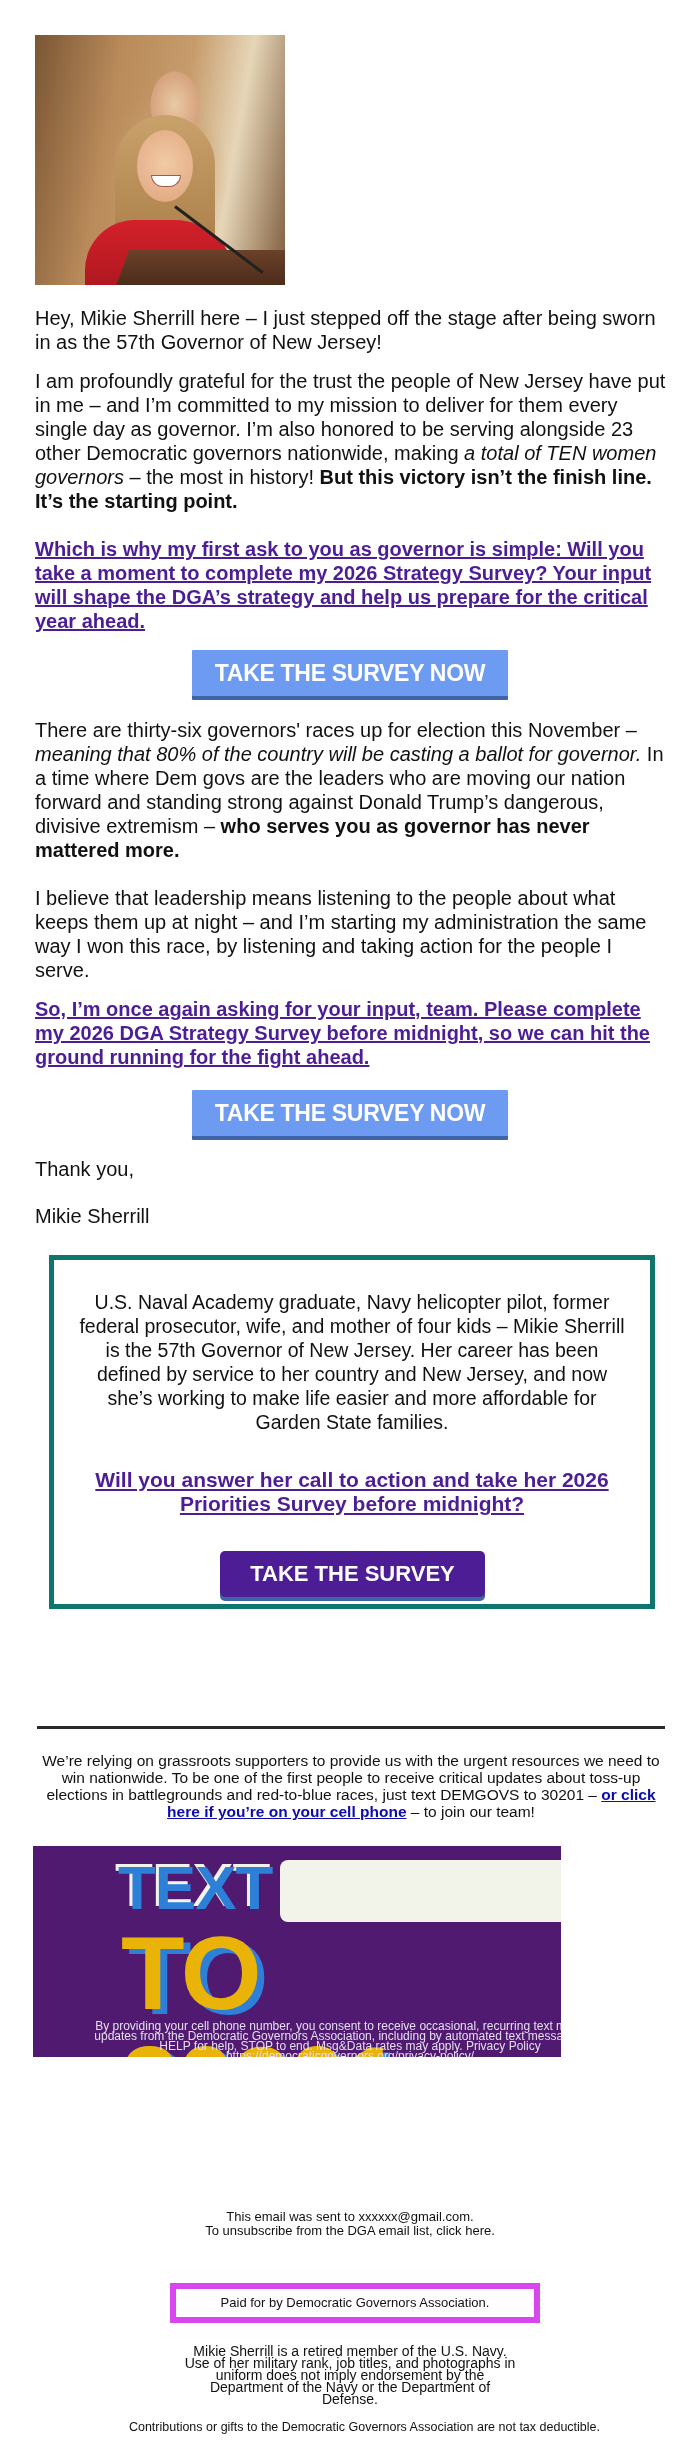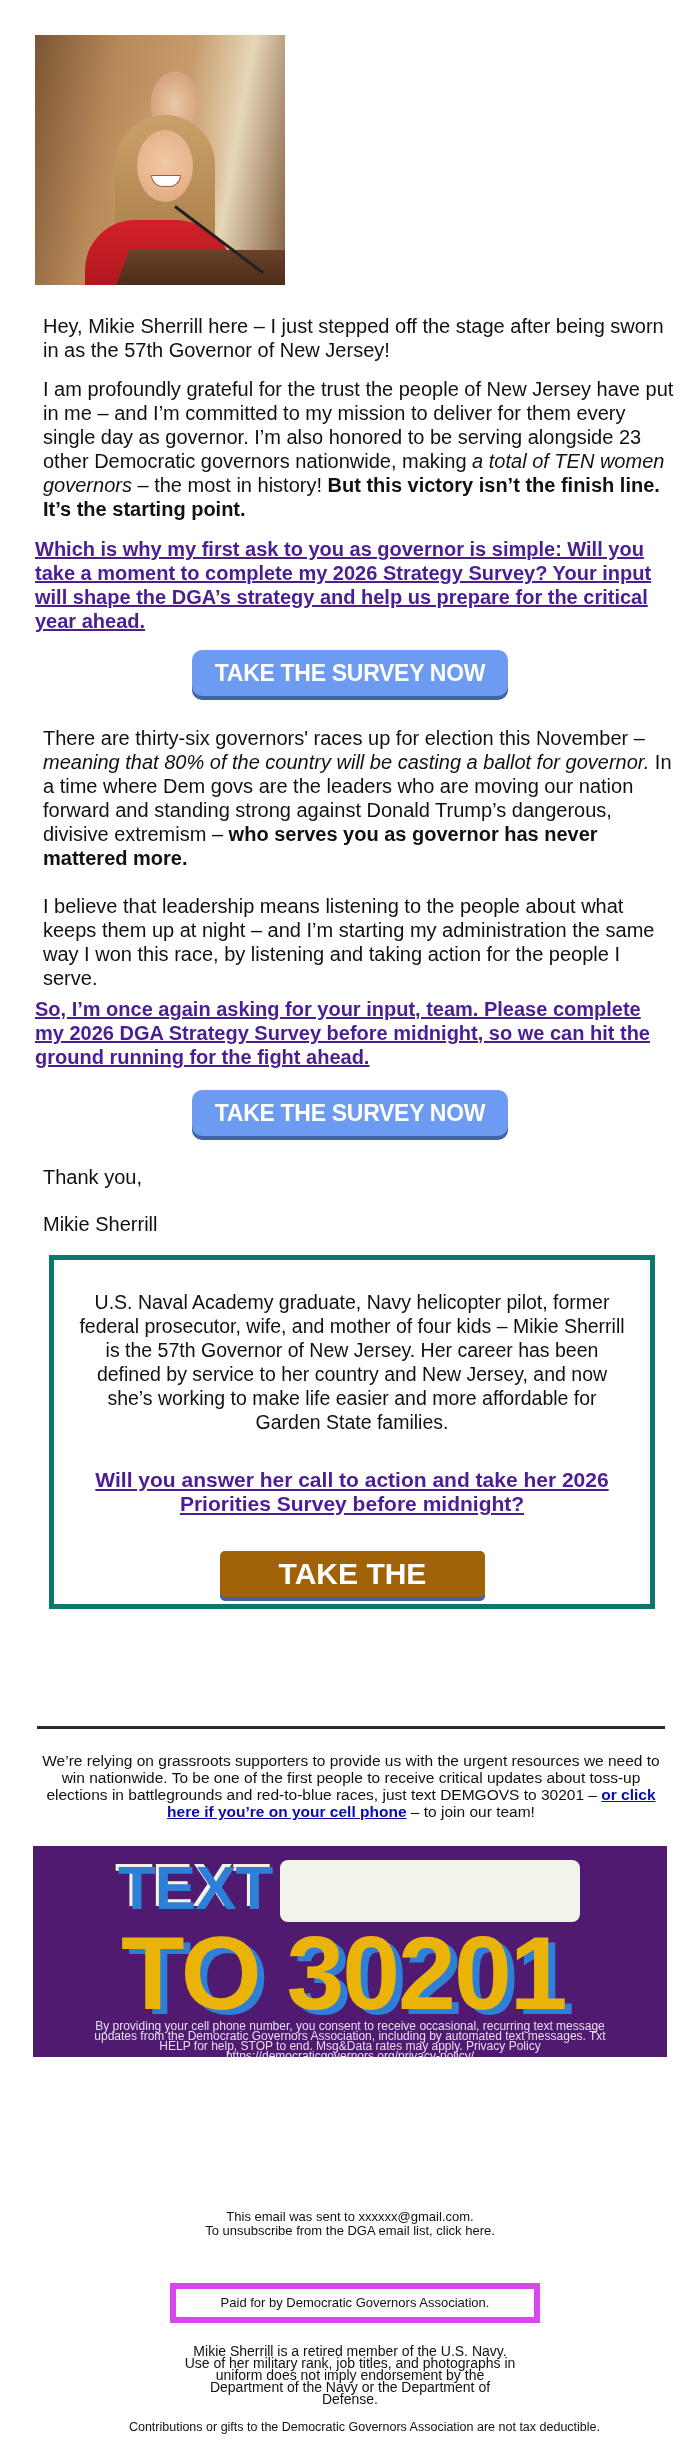--- a/index.html
+++ b/index.html
@@ -13,40 +13,40 @@
   .photo .hair { position:absolute; left:80px; top:80px; width:100px; height:150px; border-radius:50px 50px 20px 20px;
                  background:linear-gradient(180deg,#c9a16a,#a77b46); }
   .photo .face { position:absolute; left:102px; top:95px; width:56px; height:72px; border-radius:50%;
                  background:radial-gradient(circle at 50% 45%, #f2caa6, #dea47c); }
   .photo .smile { position:absolute; left:116px; top:140px; width:28px; height:10px; border-radius:0 0 14px 14px; background:#fff; border:1px solid #a25a48; }
   .photo .shirt { position:absolute; left:50px; top:185px; width:150px; height:90px; border-radius:50px 60px 0 0;
                   background:linear-gradient(180deg,#d3212b,#a3141c); }
   .photo .podium { position:absolute; left:85px; top:215px; width:180px; height:50px; background:linear-gradient(180deg,#6b4129,#3f2314); transform:skewX(-20deg); }
   .photo .mic { position:absolute; left:140px; top:170px; width:110px; height:3px; background:#222; transform-origin:left; transform:rotate(37deg); }
 
-  p.body { position:absolute; left:35px; width:632px; margin:8px; font-size:20px; line-height:24px; color:#111; }
+  p.body { position:absolute; left:35px; width:632px; margin:0; font-size:20px; line-height:24px; color:#111; }
   p.body b { font-weight:bold; }
   p.link { position:absolute; left:35px; width:632px; margin:0; font-size:20px; line-height:24px; font-weight:bold; }
   a.cta-link { color:#4c1d95; text-decoration:underline;margin-top:42px; }
 
-  .btn { position:absolute; left:192px; width:316px; height:46px; background:#6c9bf1; border-radius:10px;
+  .btn { position:absolute; left:192px; width:316px; height:46px; background:#6c9bf1; border-radius:1px;
          box-shadow:0 4px 0 #3e64a6; color:#fff; font-weight:bold; font-size:23px; text-align:center;
          line-height:46px; cursor:pointer; letter-spacing:-0.3px; }
 
   .bio-box { position:absolute; left:49px; top:1255px; width:596px; height:344px; border:5px solid #0f766e; background:#fff; }
   .bio-text { position:absolute; left:22px; width:552px; top:30px; text-align:center; font-size:19.5px; line-height:24px; margin:0; }
   .bio-link { position:absolute; left:22px; width:552px; top:208px; text-align:center; font-size:21px; line-height:24px; font-weight:bold; margin:0; }
-  .btn-small { position:absolute; left:166px; top:291px; width:265px; height:46px; background:#a16207; border-radius:5px;
-               box-shadow:0 4px 0 #3e64a6; color:#fff; font-weight:bold; font-size:30px; text-align:center; line-height:46px; }
+  .btn-small { position:absolute; left:166px; top:291px; width:265px; height:46px; background:#4c1d95; border-radius:5px;
+               box-shadow:0 4px 0 #3e64a6; color:#fff; font-weight:bold; font-size:22px; text-align:center; line-height:46px; }
 
   .rule { position:absolute; left:37px; top:1726px; width:628px; height:3px; background:#2a2a2a; }
   .grassroots { position:absolute; left:37px; width:628px; top:1752px; margin:0; text-align:center; font-size:15.5px; line-height:17px; color:#111; }
   .grassroots a { color:#0b0bb0; font-weight:bold; text-decoration:underline; }
 
-  .banner { position:absolute; left:33px; top:1846px; width:634px; height:211px; background:#4f1a6f; overflow:hidden; }
+  .banner { position:absolute; left:33px; top:1846px; width:528px; height:211px; background:#4f1a6f; overflow:hidden; }
   .b-text { position:absolute; left:85px; top:10px; font-size:62px; font-weight:bold; color:#2d7fd8; line-height:64px;
             text-shadow:-3px -3px 0 #f2f4ea; letter-spacing:-1px; }
   .b-pill { position:absolute; left:247px; top:14px; width:300px; height:62px; background:#f2f4ea; border-radius:8px; }
   .b-name { position:absolute; left:255px; top:12px; font-size:64px; color:#2d7fd8; line-height:66px; letter-spacing:-1px; }
   .b-to { position:absolute; left:88px; top:72px; font-size:104px; font-weight:bold; color:#eab308; line-height:110px;
           text-shadow:7px 5px 0 #2d7fd8; letter-spacing:-2px; }
   .b-fine { position:absolute; left:60px; width:514px; top:175px; text-align:center; color:#e6def0; font-size:12px; line-height:10px; }
 
   .footer-sent { position:absolute; left:100px; width:500px; top:2210px; text-align:center; font-size:13px; line-height:14px; color:#111; margin:0; }
   .paid { position:absolute; left:170px; top:2283px; width:358px; height:28px; border:6px solid #d946ef; text-align:center;

